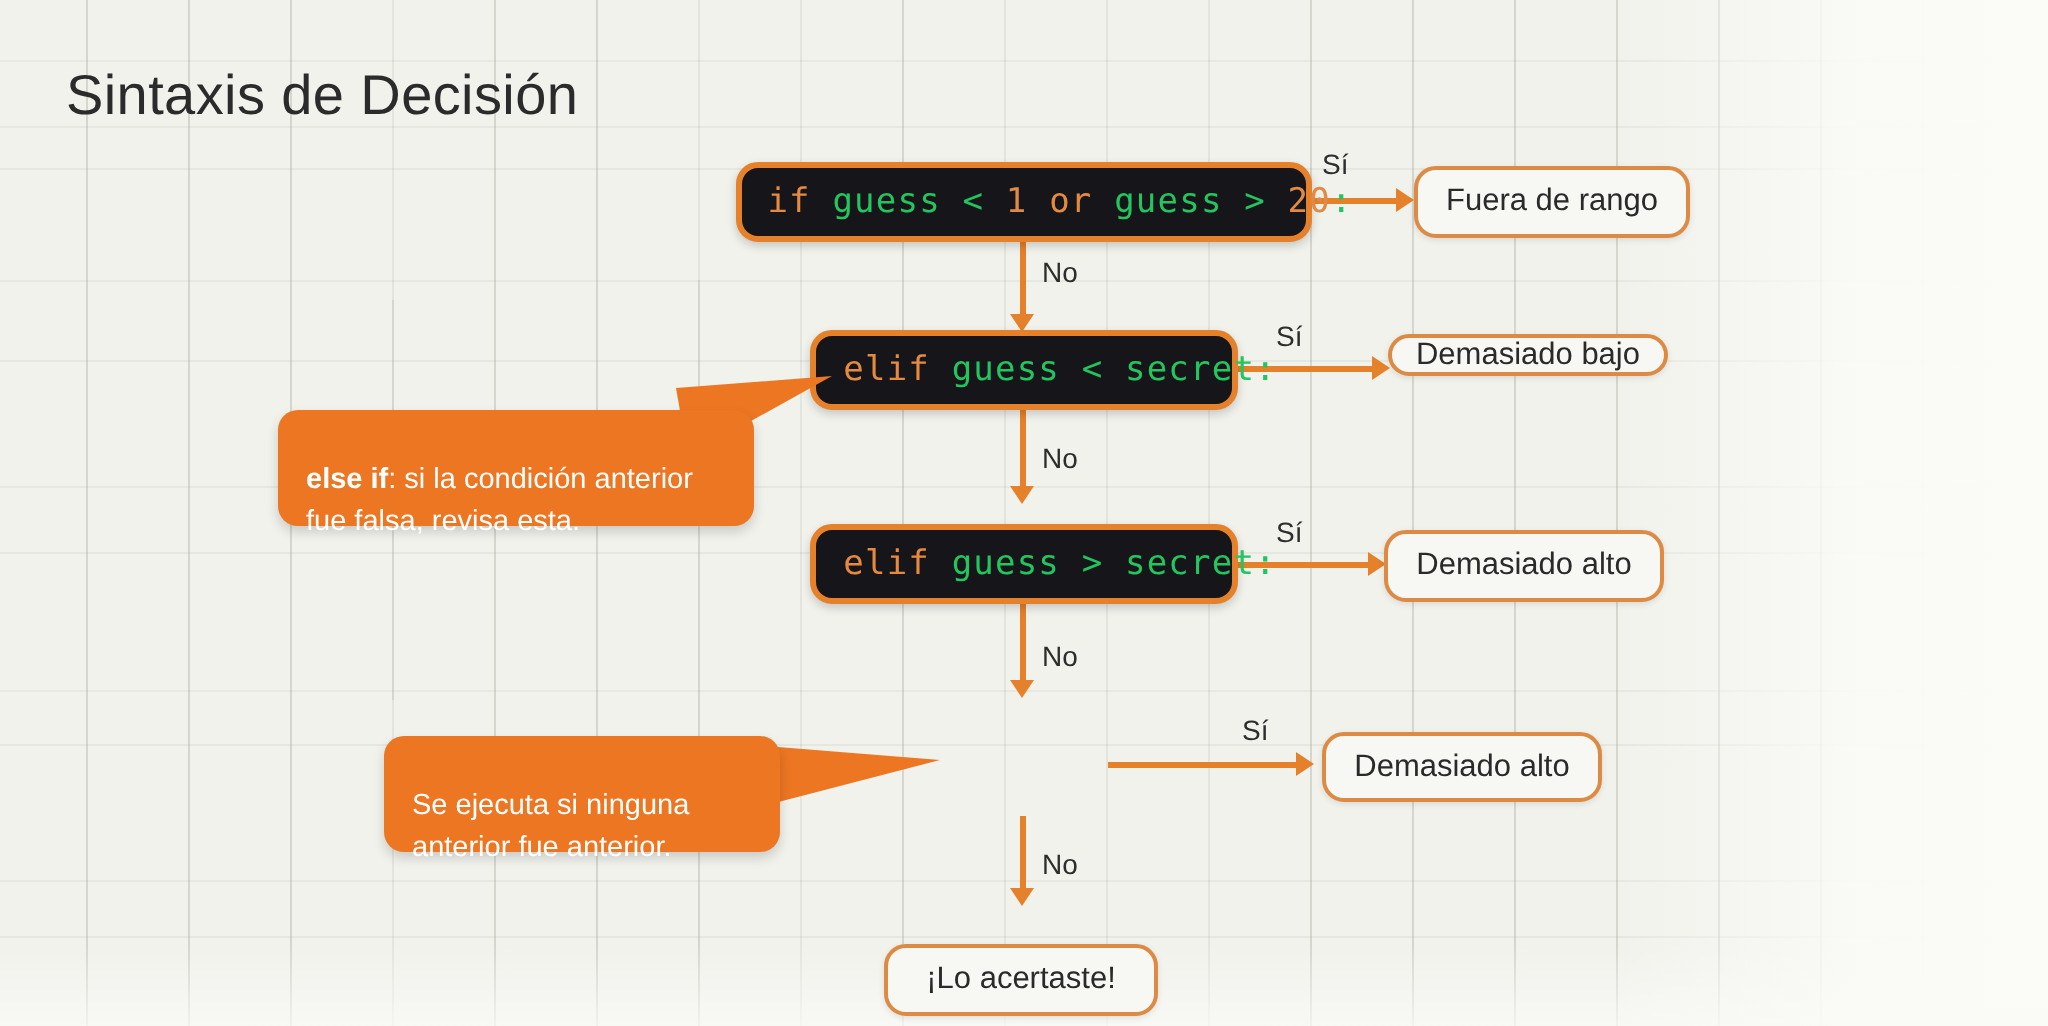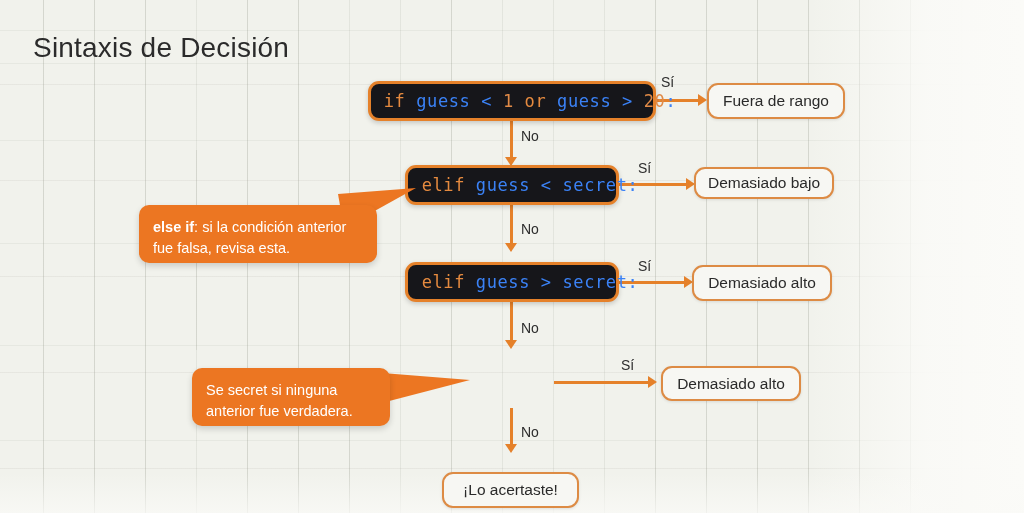--- a/index.html
+++ b/index.html
@@ -79,21 +79,21 @@
     font-size: 17px;
     letter-spacing: 0.6px;
     color: #eceff1;
     box-shadow: 0 2px 5px rgba(0,0,0,0.18);
     white-space: pre;
     z-index: 4;
     padding-left: 36px;
   }
   .kw { color: #e58a3f; }
   .num { color: #e08a47; }
-  .op { color: #3b82f6; }
+  .op { color: #22c55e; }
 
   
   .pill {
     position: absolute;
     box-sizing: border-box;
     background: #f7f7f3;
     border: 2.5px solid #dd8b44;
     border-radius: 11px;
     display: flex;
     align-items: center;
@@ -106,21 +106,21 @@
 
   
   .callout {
     position: absolute;
     box-sizing: border-box;
     background: #ec7622;
     border-radius: 10px;
     color: #ffffff;
     font-size: 14.5px;
     line-height: 1.42;
-    padding: 12px 14px 12px 14px;
+    padding: 25px 14px 12px 14px;
     box-shadow: 0 3px 6px rgba(0,0,0,0.16);
     z-index: 5;
   }
   .callout b { font-weight: bold; }
   .callout-tail {
     position: absolute;
     z-index: 4;
   }
 
   
@@ -197,21 +197,21 @@
   <div class="arrow-down" style="left:505px; top:157px;"></div>
   <div class="edge-label" style="left:521px; top:128px;">No</div>
 
   <div class="code-box" style="left:405px; top:165px; width:214px; height:40px;">
     <span class="kw">elif</span><span class="op"> guess &lt; secret:</span>
   </div>
 
   <div class="conn conn-h" style="left:619px; top:183px; width:72px;"></div>
   <div class="arrow-right" style="left:686px; top:178px;"></div>
   <div class="edge-label" style="left:638px; top:160px;">Sí</div>
-  <div class="pill" style="left:694px; top:167px; width:140px; height:32px;align-items:center;">
+  <div class="pill" style="left:694px; top:167px; width:140px; height:21px;align-items:center;">
     <span>Demasiado bajo</span>
   </div>
 
   <div class="conn conn-v" style="left:510px; top:205px; height:42px;"></div>
   <div class="arrow-down" style="left:505px; top:243px;"></div>
   <div class="edge-label" style="left:521px; top:221px;">No</div>
 
   <svg class="callout-tail" style="left:338px; top:188px; width:90px; height:45px;" viewBox="0 0 90 45">
     <polygon points="0,6 78,0 6,40" fill="#ec7622"></polygon>
   </svg>
@@ -243,21 +243,21 @@
   </div>
 
   <div class="conn conn-v" style="left:510px; top:408px; height:40px;"></div>
   <div class="arrow-down" style="left:505px; top:444px;"></div>
   <div class="edge-label" style="left:521px; top:424px;">No</div>
 
   <svg class="callout-tail" style="left:370px; top:368px; width:110px; height:50px;" viewBox="0 0 110 50">
     <polygon points="0,4 100,12 0,38" fill="#ec7622"></polygon>
   </svg>
   <div class="callout" style="left:192px; top:368px; width:198px; height:58px;">
-    <span>Se secret si ninguna anterior fue verdadera.</span>
+    <span>Se ejecuta si ninguna anterior fue anterior.</span>
   </div>
 
   <div class="pill" style="left:442px; top:472px; width:137px; height:36px;justify-content:center;">
     <span>¡Lo acertaste!</span>
   </div>
 
   <div class="fade-right"></div>
   <div class="fade-bottom"></div>
 </div>
 

